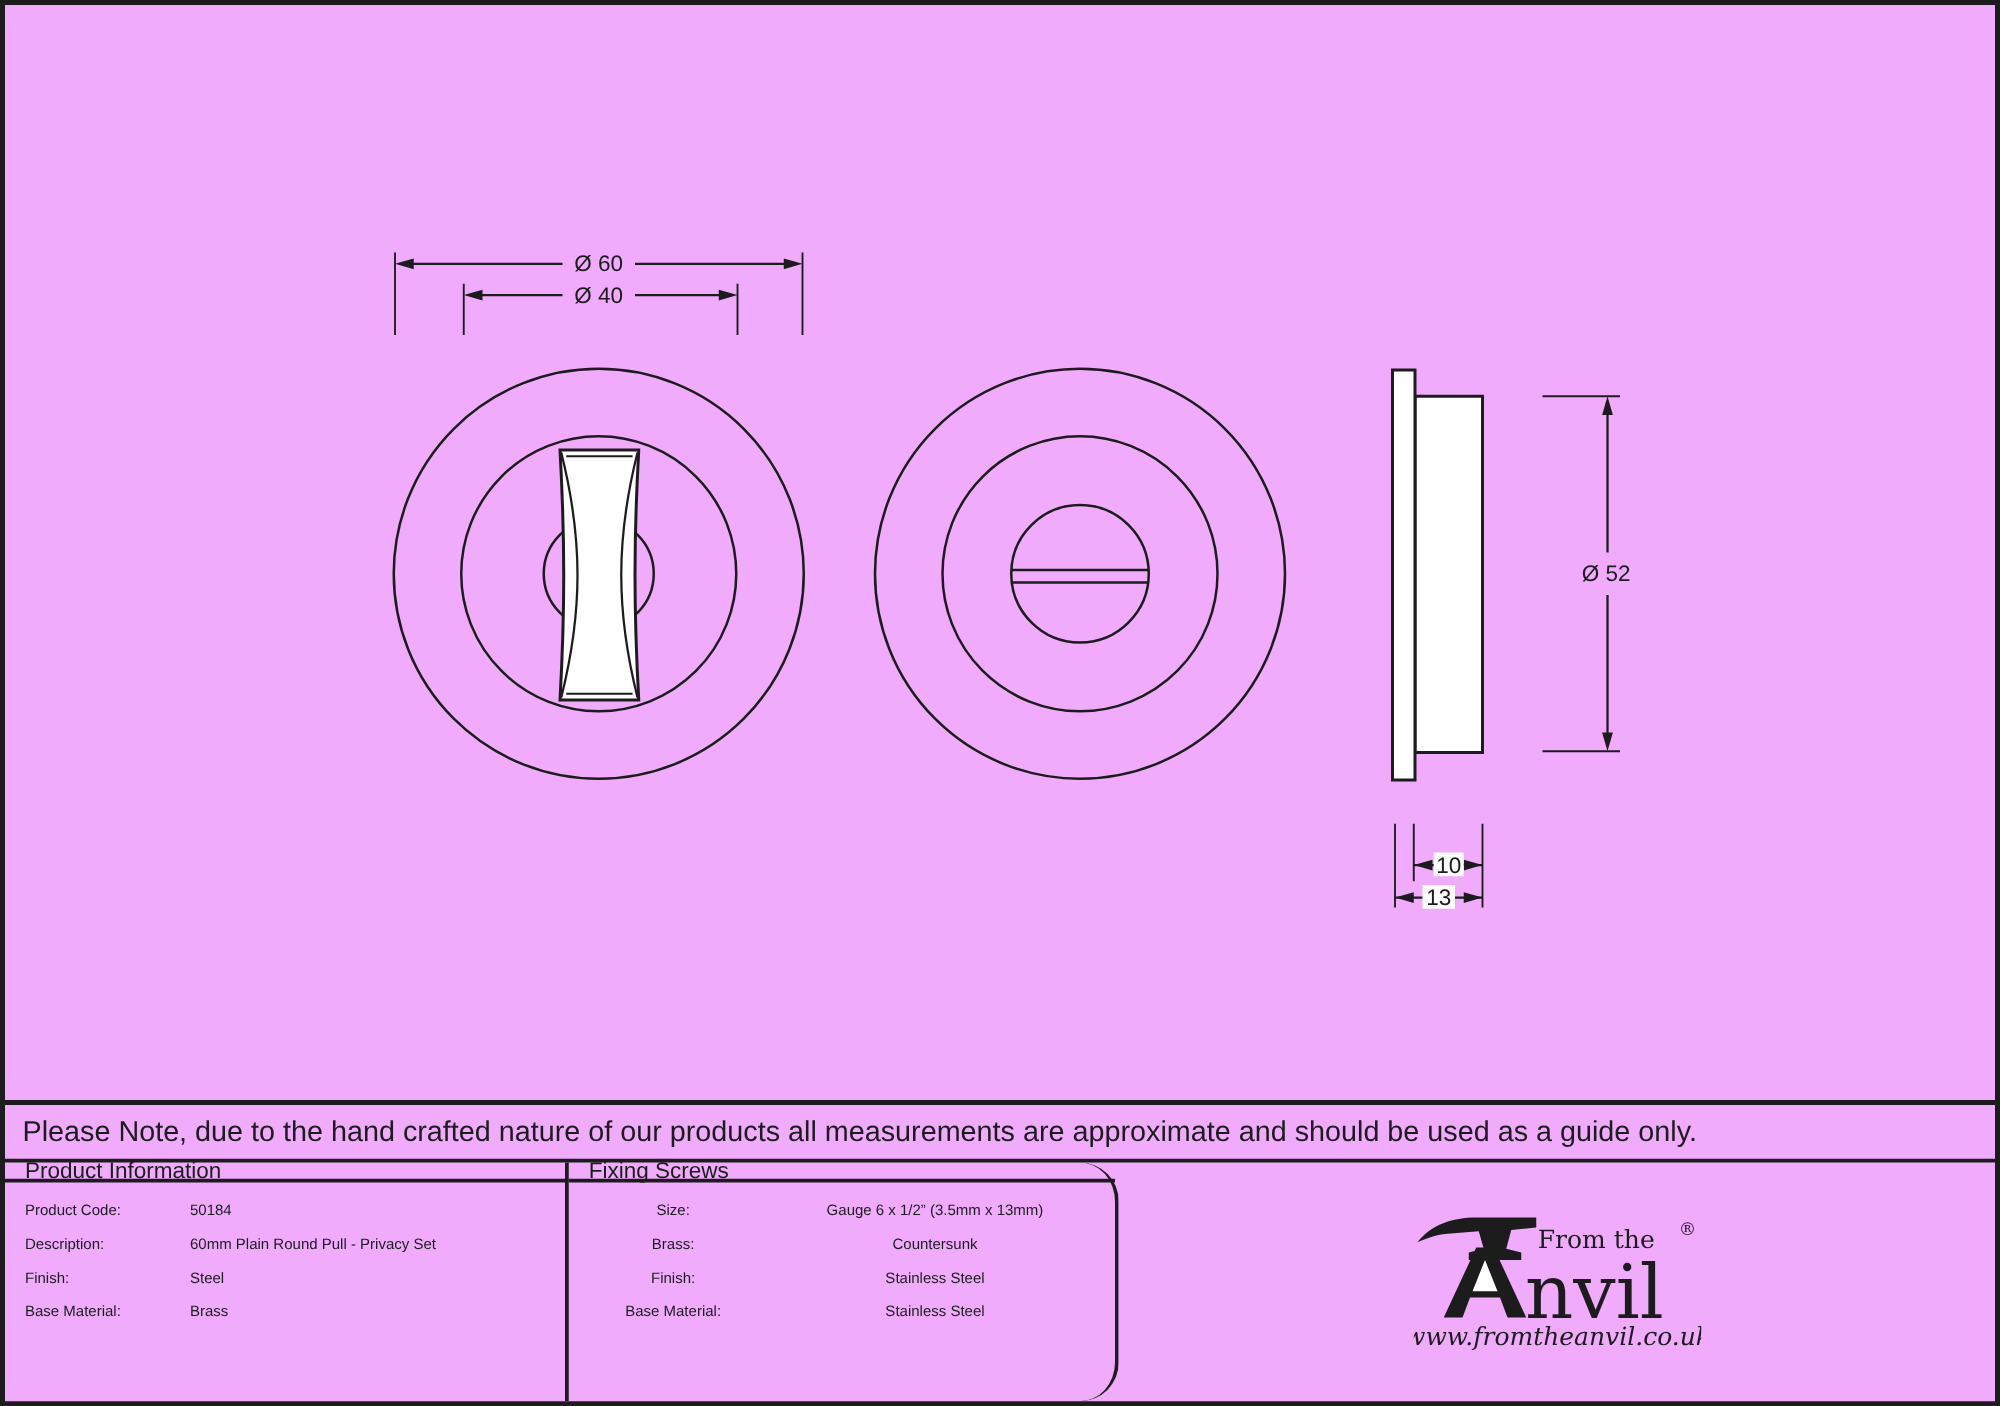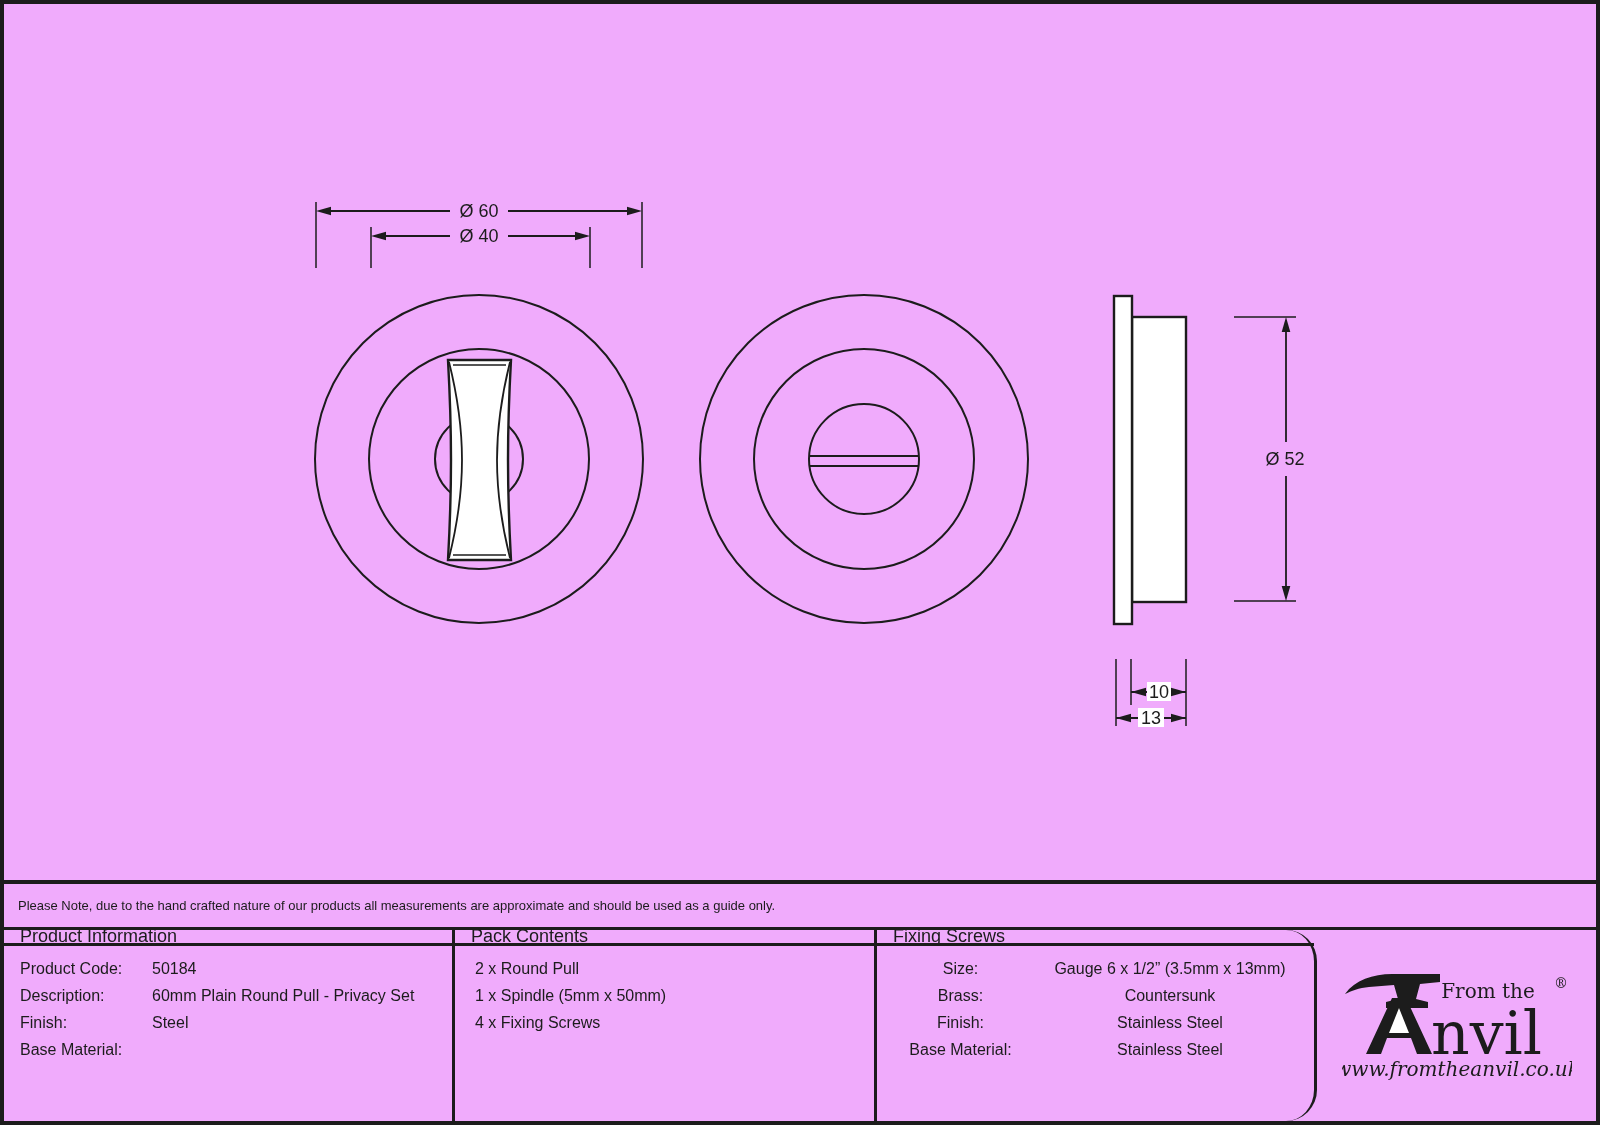--- a/index.html
+++ b/index.html
@@ -5,37 +5,37 @@
   html,body{margin:0;padding:0;background:#fff;}
   .page{
     position:relative;width:1600px;height:1125px;background:#f0abfc;
     box-sizing:border-box;border:4px solid #1c1c1c;overflow:hidden;
     font-family:"Liberation Sans","DejaVu Sans",sans-serif;color:#1c1c1c;
   }
   .drawing{position:absolute;left:0;top:0;}
   .note-row{
     position:absolute;left:0;right:0;top:876px;height:50px;box-sizing:border-box;
     border-top:4px solid #1c1c1c;border-bottom:3px solid #1c1c1c;
-    display:flex;align-items:center;padding-left:14px;font-size:13px;
+    display:flex;align-items:center;padding-left:14px;font-size:23px;
   }
   .info-table{
     position:absolute;left:0;right:0;top:926px;bottom:0;
     display:flex;flex-direction:row;
   }
   .col{box-sizing:border-box;height:100%;}
   .col-sep{border-right:3px solid #1c1c1c;}
   .col-product{width:451px;}
   .col-pack{width:422px;}
   .col-fixing{width:440px;border-radius:31px;}
   .col-logo{flex:1;display:flex;align-items:center;justify-content:center;}
   .cell-header{
     height:16px;box-sizing:border-box;border-bottom:3px solid #1c1c1c;
     display:flex;align-items:center;padding-left:16px;font-size:18px;
   }
-  .cell-body{font-size:16px;line-height:27px;padding-top:9px;}
+  .cell-body{font-size:12px;line-height:27px;padding-top:9px;}
   .spec-grid{display:grid;grid-template-columns:132px 1fr;padding-left:16px;padding-right:4px;}
   .fixing-grid{display:grid;grid-template-columns:139px 1fr;padding-left:14px;padding-right:4px;text-align:center;}
   .pack-list{padding-left:20px;}
   .pack-list div{white-space:nowrap;}
   .spec-grid span, .fixing-grid span{white-space:nowrap;}
   svg text{fill:#1c1c1c;}
   .dim-text{font-family:"Liberation Sans","DejaVu Sans",sans-serif;font-size:18px;}
 </style>
 </head>
 <body>
@@ -129,33 +129,24 @@
         <span>Product Information</span>
       </div>
       <div class="cell-body spec-grid">
         <span class="lbl">Product Code:</span>
         <span class="val">50184</span>
         <span class="lbl">Description:</span>
         <span class="val">60mm Plain Round Pull - Privacy Set</span>
         <span class="lbl">Finish:</span>
         <span class="val">Steel</span>
         <span class="lbl">Base Material:</span>
+        <span class="val">Brass</span>
       </div>
     </div>
 
-    <div class="col col-pack col-sep">
-      <div class="cell-header">
-        <span>Pack Contents</span>
-      </div>
-      <div class="cell-body pack-list">
-        <div>2 x Round Pull</div>
-        <div>1 x Spindle (5mm x 50mm)</div>
-        <div>4 x Fixing Screws</div>
-      </div>
-    </div>
 
     <div class="col col-fixing col-sep">
       <div class="cell-header">
         <span>Fixing Screws</span>
       </div>
       <div class="cell-body fixing-grid">
         <span class="lbl">Size:</span>
         <span class="val">Gauge 6 x 1/2” (3.5mm x 13mm)</span>
         <span class="lbl">Brass:</span>
         <span class="val">Countersunk</span>

